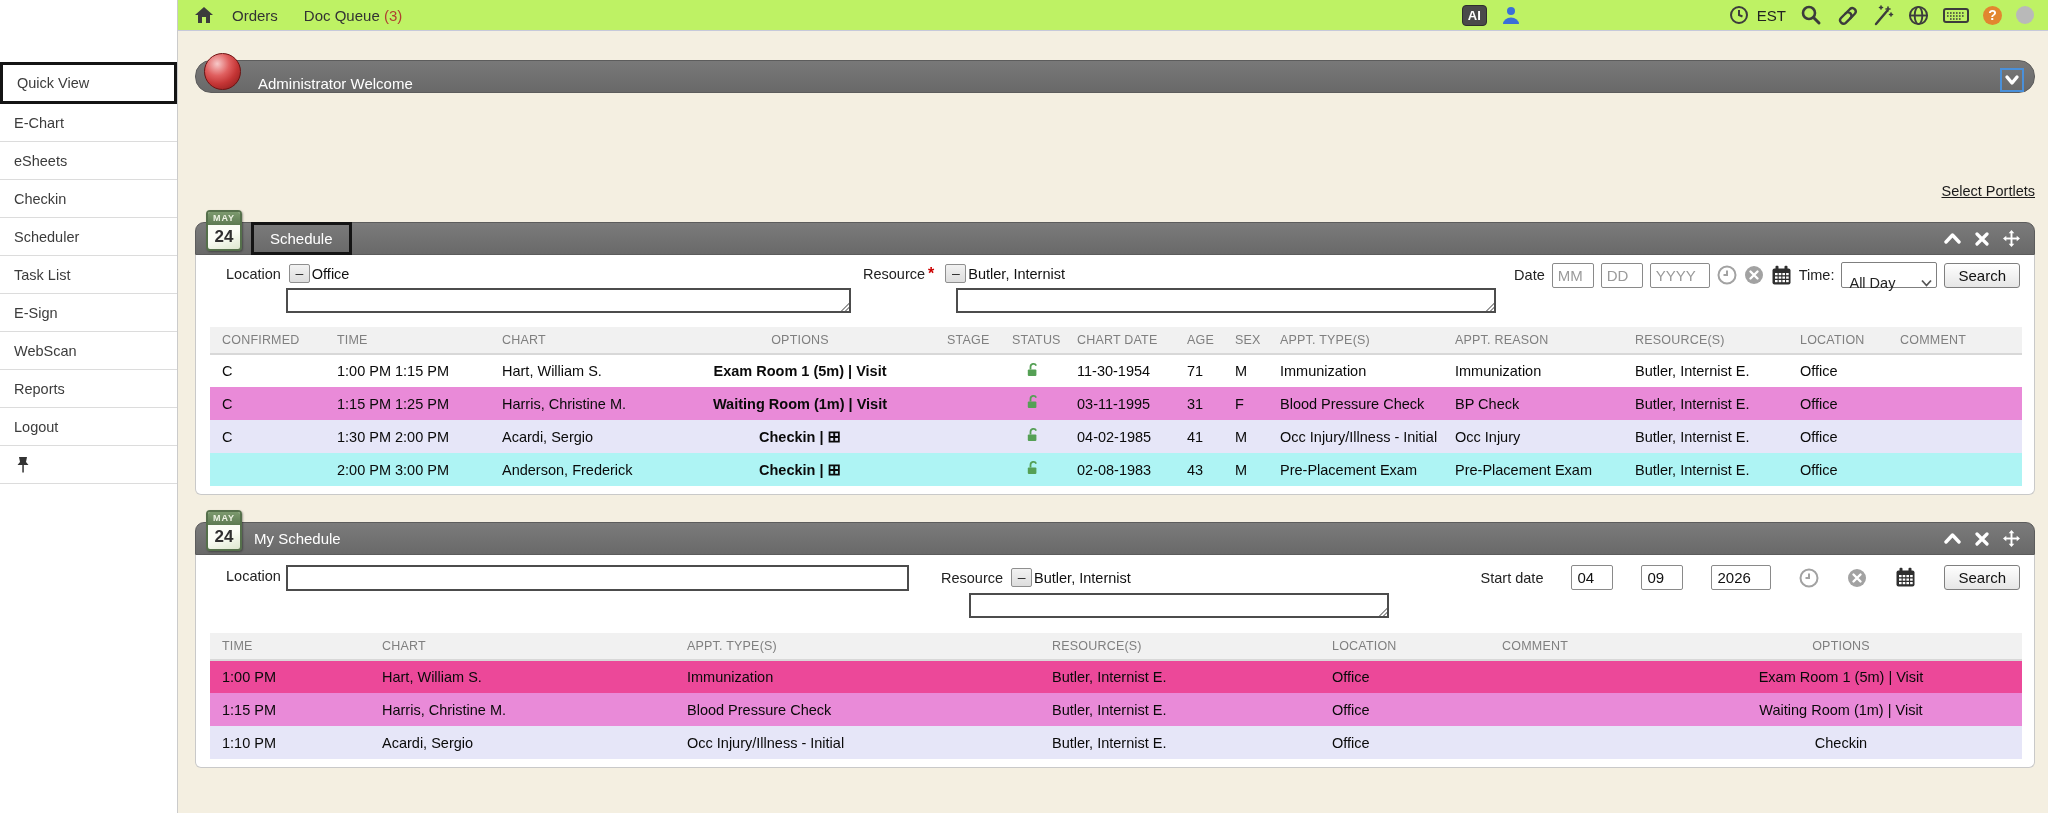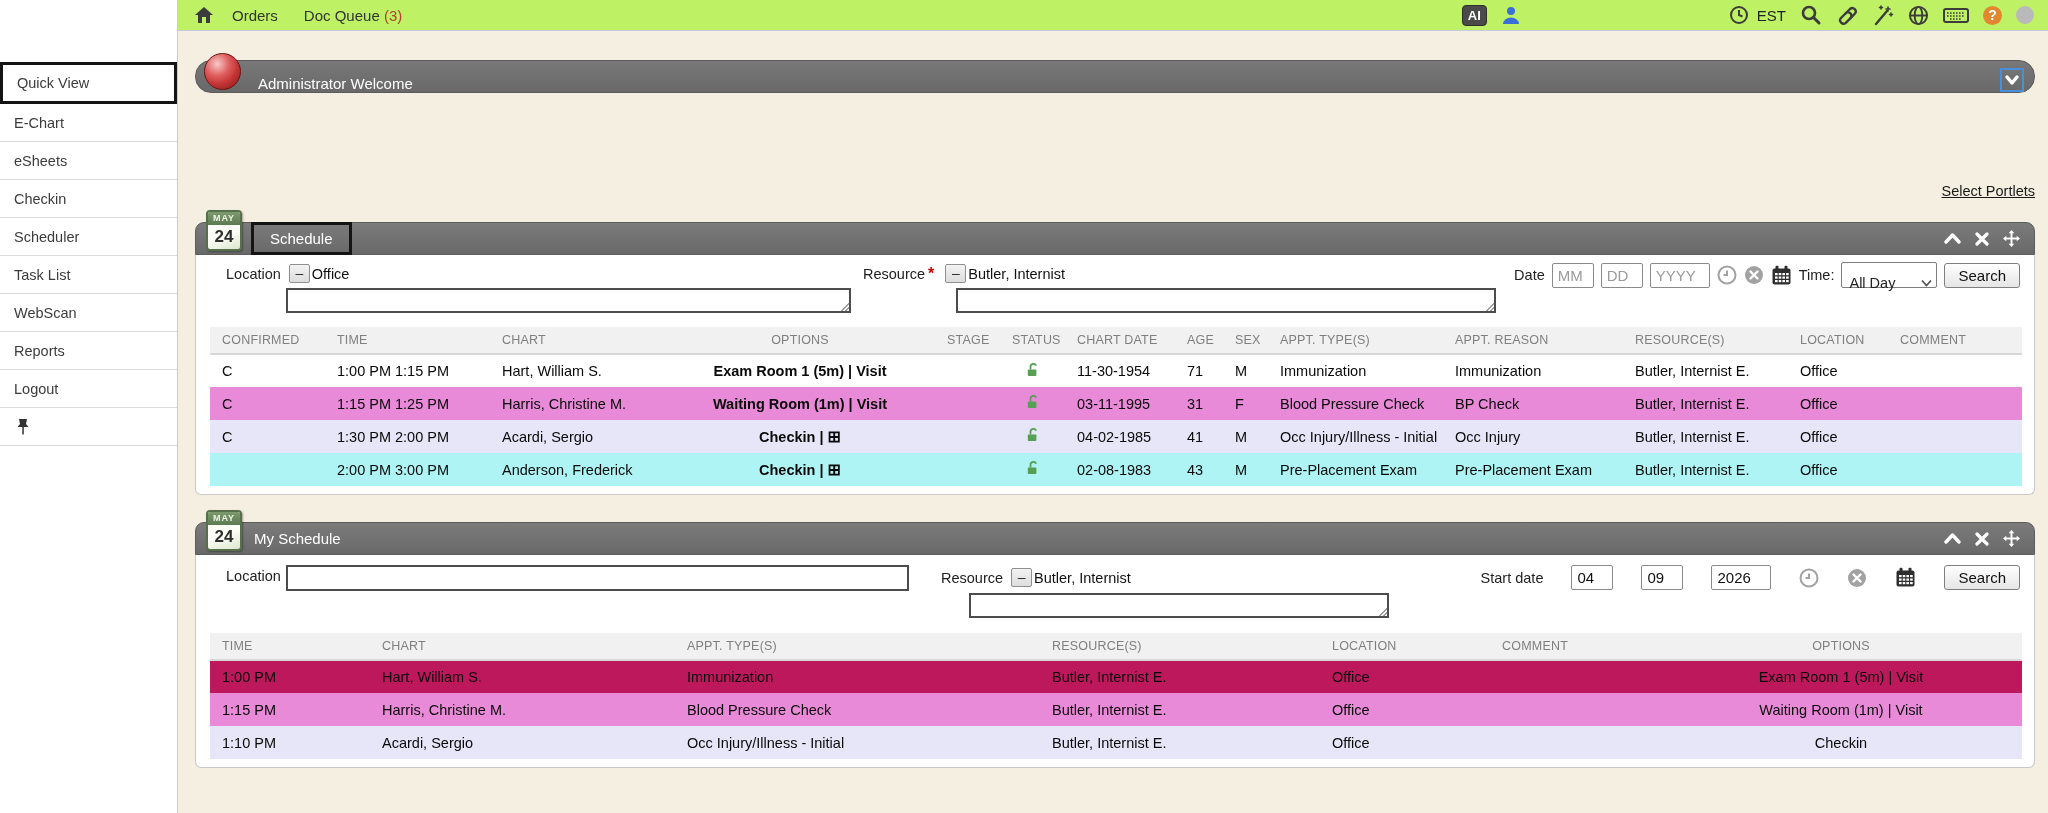--- a/index.html
+++ b/index.html
@@ -226,20 +226,23 @@
       <span>eSheets</span>
     </div>
   <div class="side-item">
       <span>Checkin</span>
     </div>
   <div class="side-item">
       <span>Scheduler</span>
     </div>
   <div class="side-item">
       <span>Task List</span>
+    </div>
+  <div class="side-item">
+      <span>E-Sign</span>
     </div>
   <div class="side-item">
       <span>WebScan</span>
     </div>
   <div class="side-item">
       <span>Reports</span>
     </div>
   <div class="side-item">
       <span>Logout</span>
     </div>
@@ -571,21 +574,21 @@
           <th>TIME</th>
           <th>CHART</th>
           <th>APPT. TYPE(S)</th>
           <th>RESOURCE(S)</th>
           <th>LOCATION</th>
           <th>COMMENT</th>
           <th class="c">OPTIONS</th>
         </tr>
       </thead>
       <tbody>
-        <tr style="background-color: #be185d;">
+        <tr style="background-color: #ec4899;">
           <td>1:00 PM</td>
           <td>Hart, William S.</td>
           <td>Immunization</td>
           <td>Butler, Internist E.</td>
           <td>Office</td>
           <td></td>
           <td class="c"><span class="optplain">Exam Room 1 (5m) | Visit</span></td>
         </tr>
         <tr style="background-color: rgb(233, 138, 216);">
           <td>1:15 PM</td>

